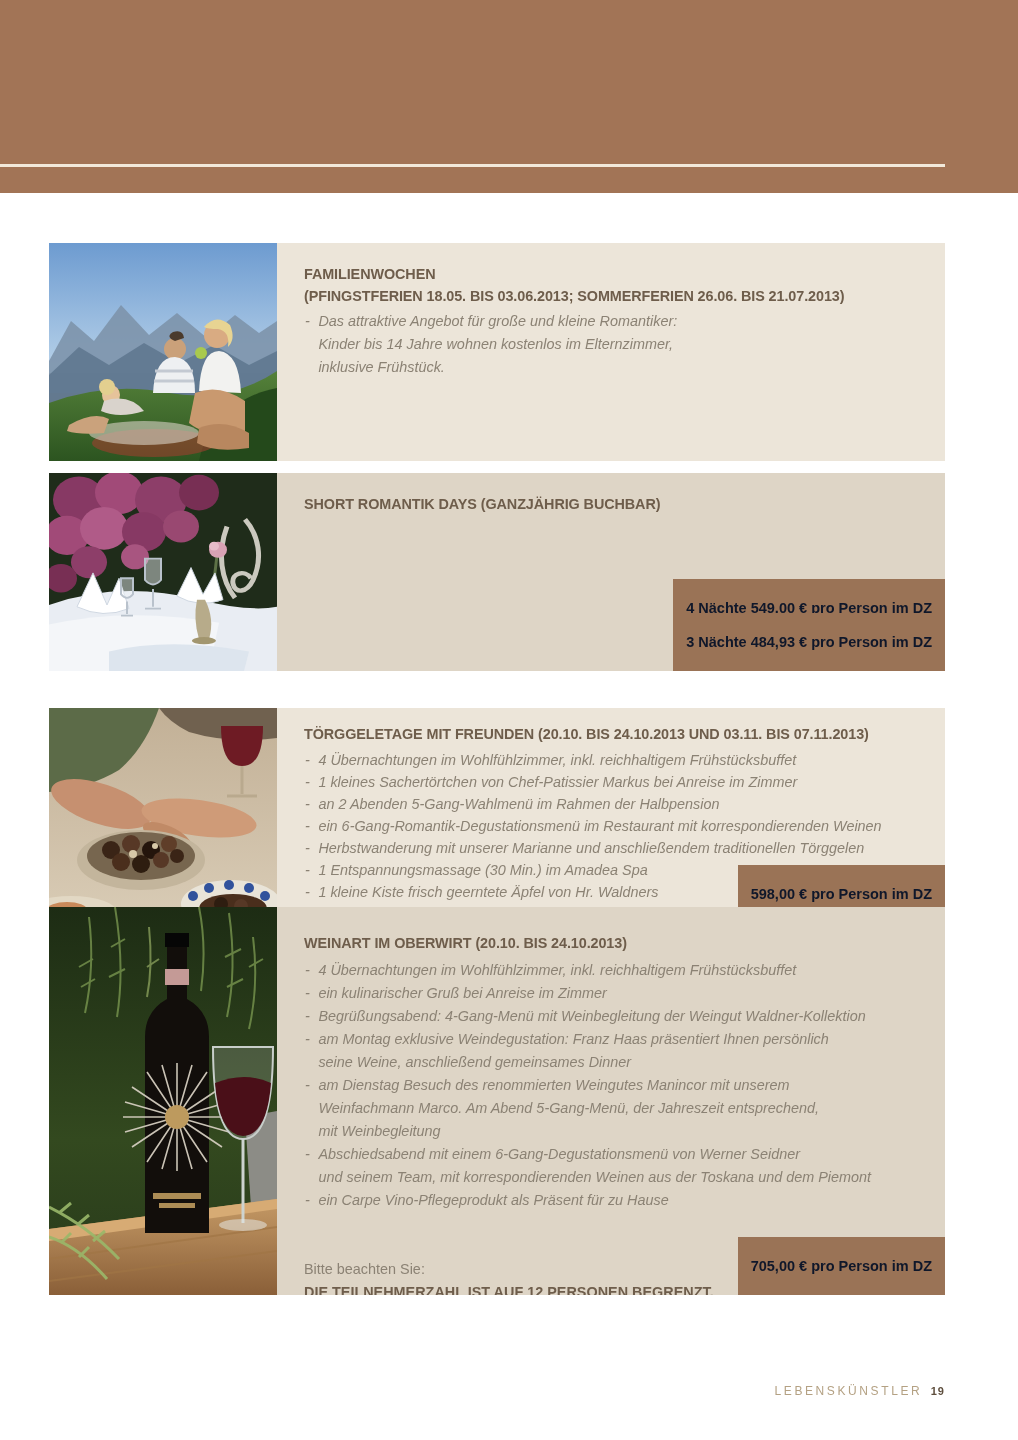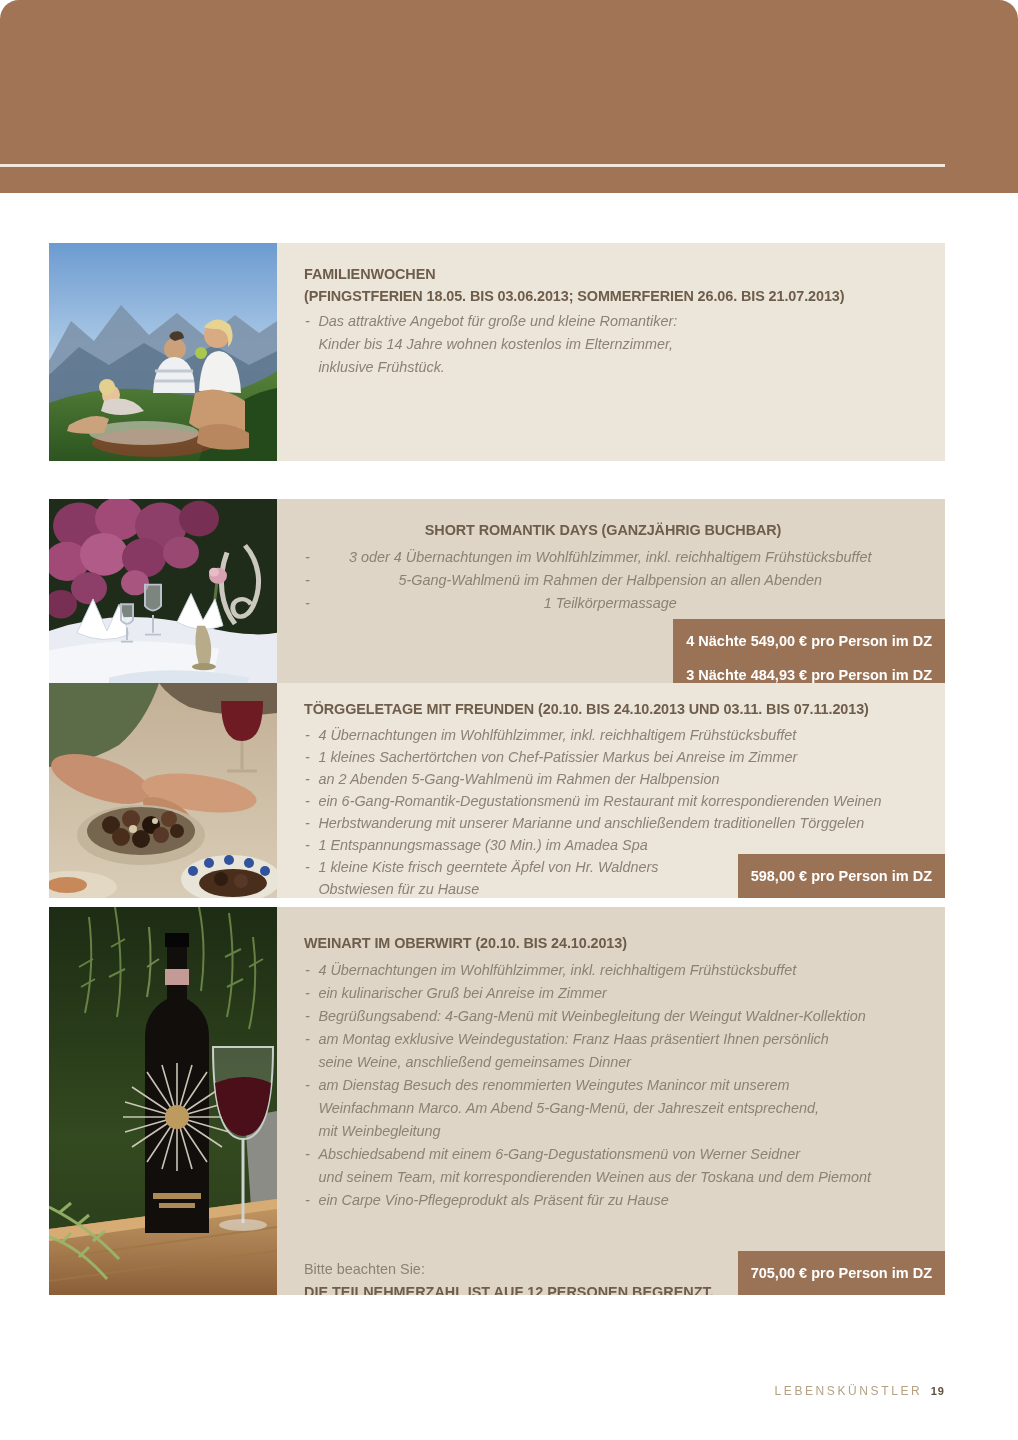--- a/index.html
+++ b/index.html
@@ -1,27 +1,27 @@
 <!DOCTYPE html>
 <html><head>
 <meta charset="utf-8">
 <style>
   html,body{margin:0;padding:0;background:#ffffff;}
   .page{position:relative;width:1018px;height:1440px;background:#ffffff;overflow:hidden;
-        font-family:"Liberation Sans", sans-serif;border-radius:19px;}
+        font-family:"Liberation Sans", sans-serif;}
 
   
   .band{position:absolute;left:0;top:0;width:1018px;height:193px;background:#a27456;}
   .band-line{position:absolute;left:0;top:164px;width:945px;height:3px;background:#f2e9da;}
 
   
   .card{position:absolute;left:49px;width:896px;}
   #s1{top:243px;height:218px;}
-  #s2{top:499px;height:198px;text-align:center;}
-  #s3{top:683px;height:215px;}
+  #s2{top:473px;height:198px;}
+  #s3{top:708px;height:215px;}
   #s4{top:907px;height:388px;}
 
   .photo{position:absolute;left:0;top:0;width:228px;height:100%;overflow:hidden;background:#888;}
   .photo svg{display:block;width:100%;height:100%;}
 
   .panel{position:absolute;left:228px;right:0;top:0;bottom:0;overflow:hidden;
          padding:20px 18px 0 27px;box-sizing:border-box;}
   .panel.light{background:#ece5d9;}
   .panel.dark{background:#ded5c6;}
   #s3 .panel{padding-top:15px;}
@@ -29,23 +29,23 @@
 
   .h{font-weight:bold;font-size:15px;line-height:22px;color:#6e5d4b;white-space:nowrap;
      letter-spacing:-0.1px;transform:scaleX(0.96);transform-origin:0 50%;}
   .bullets{margin-top:4px;font-style:italic;}
   #s1 .bullets{margin-top:2px;}
   .bline{position:relative;padding-left:15px;font-size:15px;line-height:23px;color:#8b8274;
          white-space:nowrap;transform:scaleX(0.96);transform-origin:0 50%;}
   #s3 .bline{line-height:22px;}
   .bline.first::before{content:"-";position:absolute;left:1px;}
 
-  .badge{position:absolute;right:0;height:28px;background:#9a7356;color:#ffffff;
+  .badge{position:absolute;right:0;height:28px;background:#9a7356;color:#0f172a;
          font-weight:bold;font-size:14.5px;display:flex;align-items:center;
-         padding:8px 13px;white-space:nowrap;}
+         padding:15px 13px;white-space:nowrap;}
   .badge.row1{bottom:34px;}
   .badge.row0{bottom:0;}
 
   .note{margin-top:46px;}
   .note-intro{font-size:15px;line-height:23px;color:#8b8274;white-space:nowrap;
               transform:scaleX(0.96);transform-origin:0 50%;}
   .note-bold{font-size:15px;line-height:23px;font-weight:bold;color:#6e5d4b;white-space:nowrap;
              transform:scaleX(0.96);transform-origin:0 50%;}
 
   
@@ -152,25 +152,20 @@
           <path d="M72,118 L72,136 Q78,144 84,136 L84,118 Z"></path>
           <path d="M78,144 L78,158 M72,160 L84,160"></path>
         </g>
 
         <path d="M156,142 q10,22 4,44 l-10,0 q-6,-22 -2,-44 Z" fill="#b7ab8a"></path>
         <ellipse cx="155" cy="188" rx="12" ry="4" fill="#a2966f"></ellipse>
       </svg>
     </div>
     <div class="panel dark">
       <div class="h">SHORT ROMANTIK DAYS (GANZJÄHRIG BUCHBAR)</div>
-      <div class="bullets">
-        <div class="bline first">3 oder 4 Übernachtungen im Wohlfühlzimmer, inkl. reichhaltigem Frühstücksbuffet</div>
-        <div class="bline first">5-Gang-Wahlmenü im Rahmen der Halbpension an allen Abenden</div>
-        <div class="bline first">1 Teilkörpermassage</div>
-      </div>
       <div class="badge row1">4 Nächte 549,00 € pro Person im DZ</div>
       <div class="badge row0">3 Nächte 484,93 € pro Person im DZ</div>
     </div>
   </section>
 
   <section class="card" id="s3">
     <div class="photo">
       <svg viewBox="0 0 228 215" preserveAspectRatio="none">
         <defs>
           <linearGradient id="tbl3" x1="0" y1="0" x2="0" y2="1">

